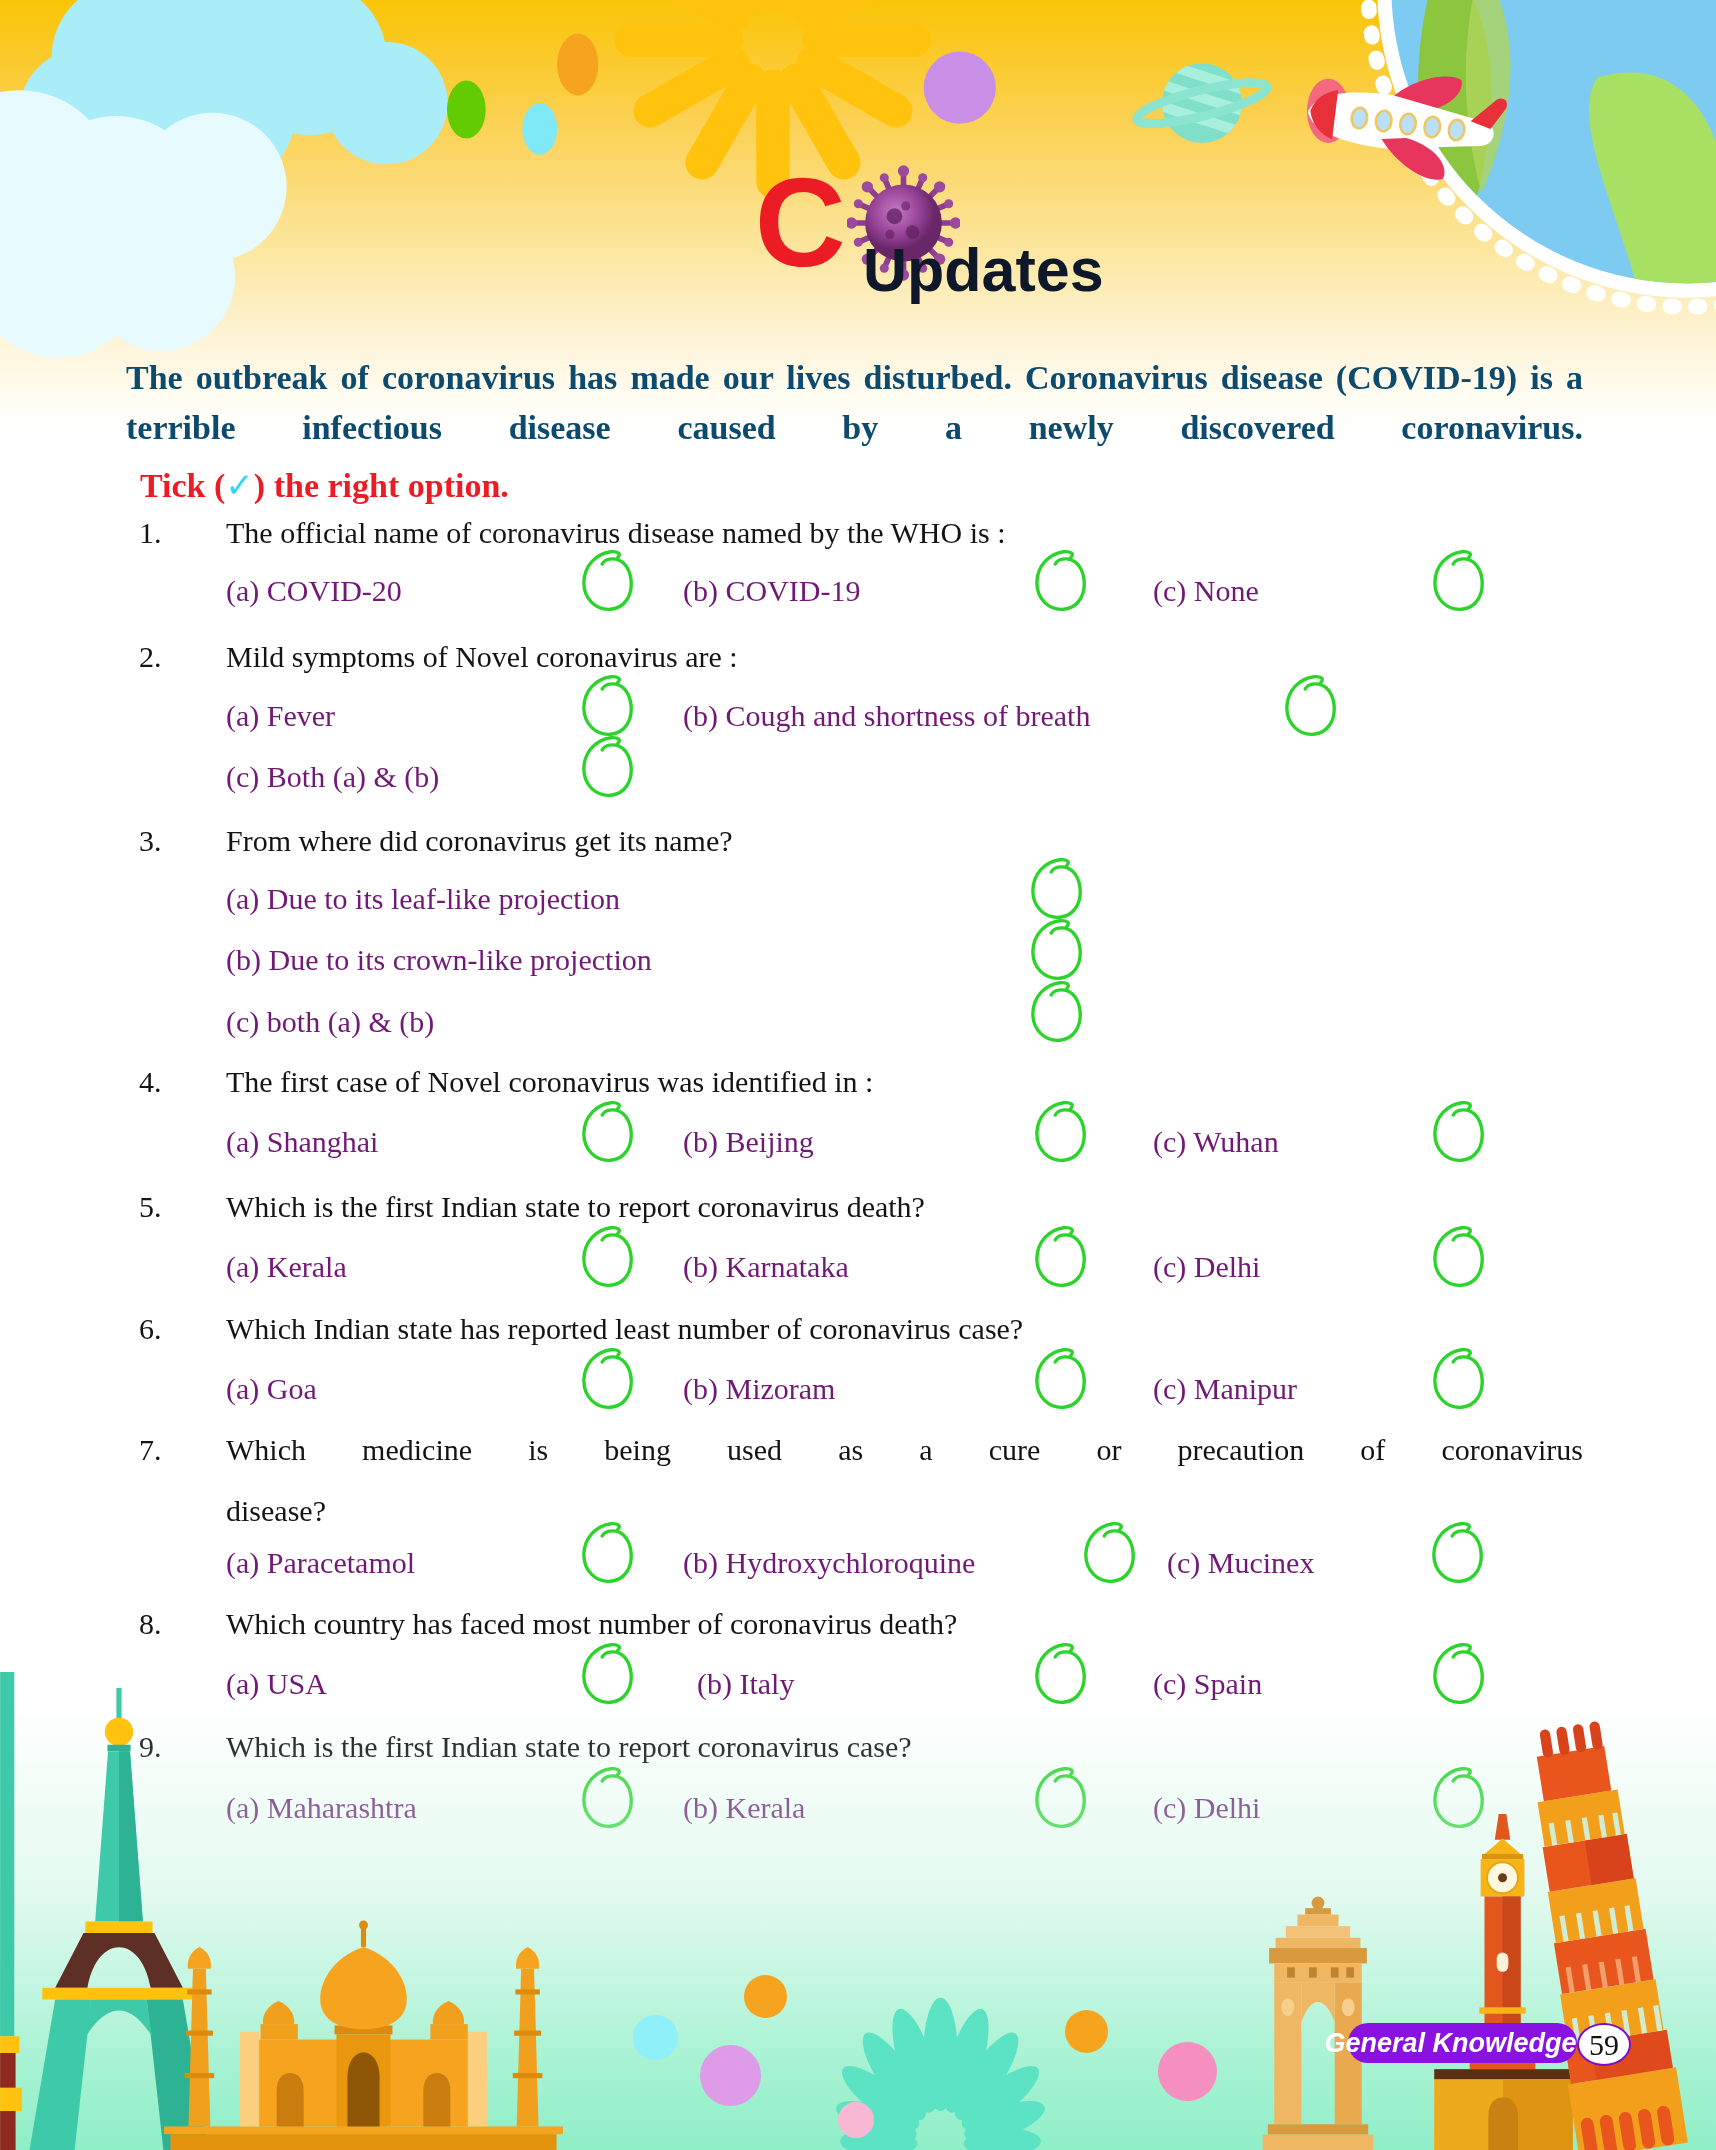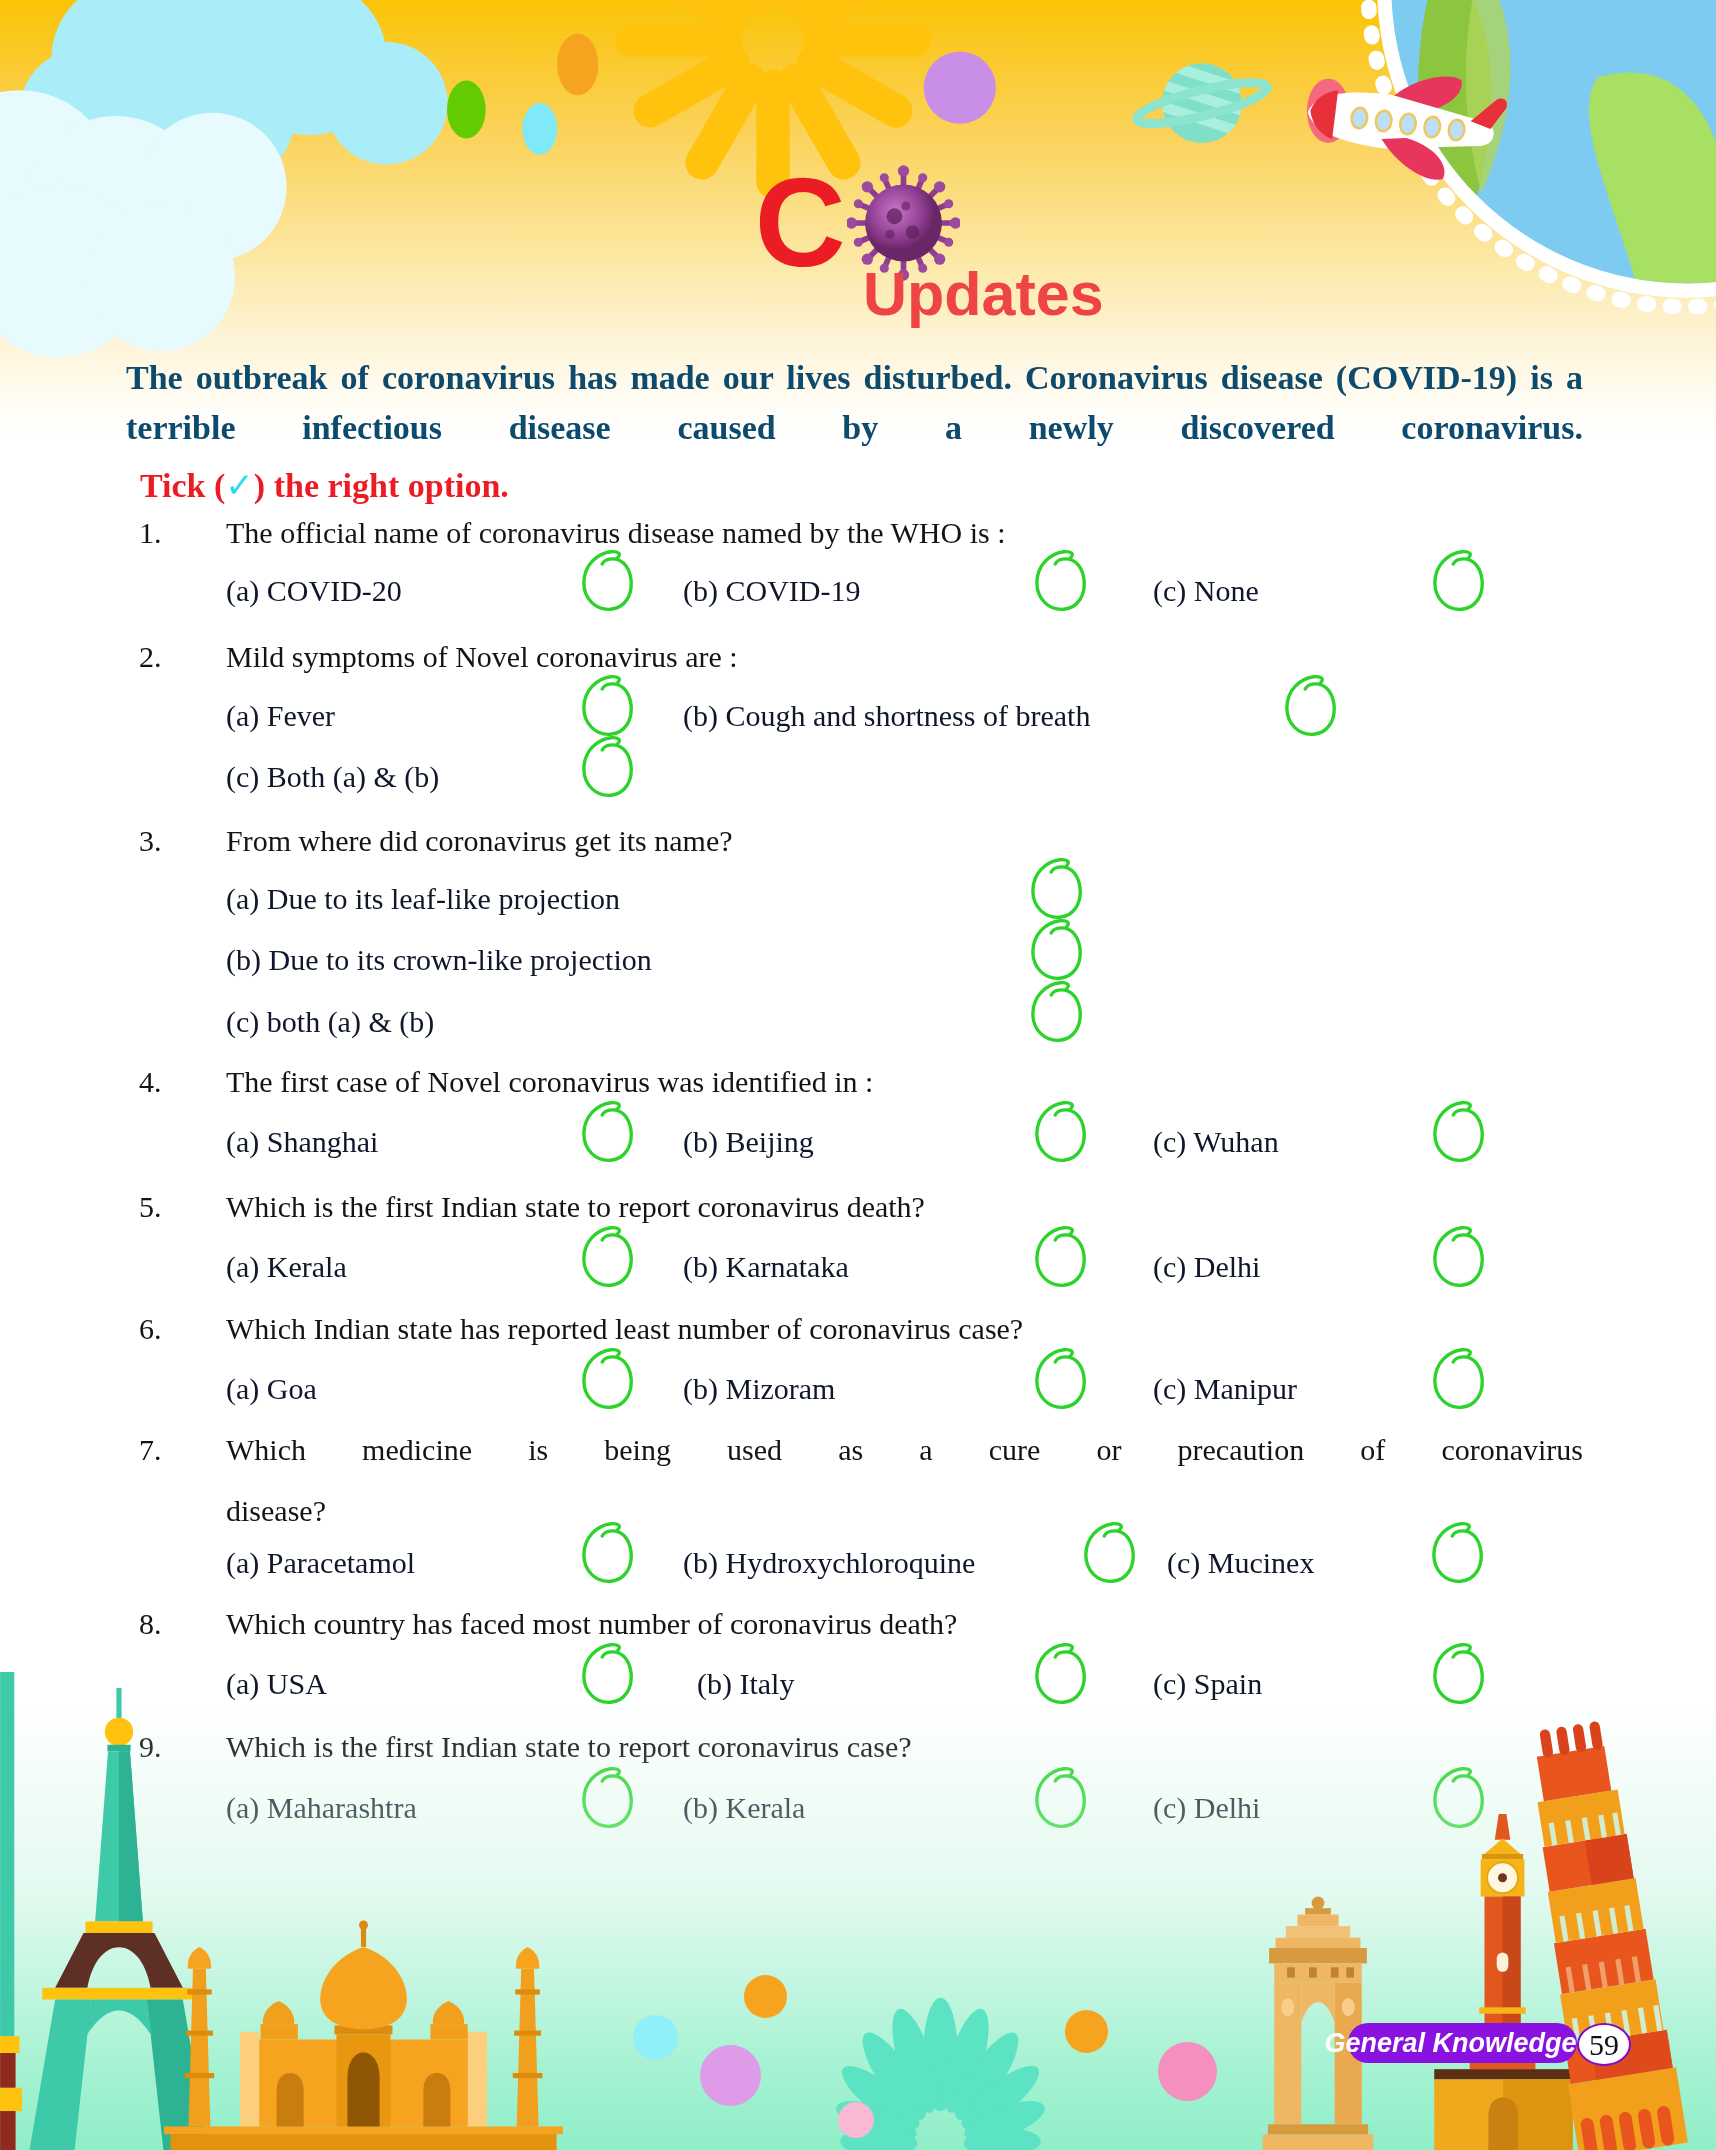--- a/index.html
+++ b/index.html
@@ -7,33 +7,33 @@
         font-family:"Liberation Serif",serif;}
   
   .header-bg{position:absolute;top:0;left:0;width:1716px;height:438px;
     background:linear-gradient(180deg,#FAC407 0%,#FBD154 28%,#FCE59A 55%,#FEF4D8 78%,#FFFDF6 93%,#fff 100%);}
   .header-art{position:absolute;top:0;left:0;}
   .title-row{position:absolute;top:160px;left:0;width:100%;display:flex;
     justify-content:center;align-items:center;gap:2.6px;}
   .title-letter{font-family:"Liberation Sans",sans-serif;font-weight:900;font-size:126px;
     line-height:1;color:#EC1C24;letter-spacing:-2.6px;}
   .virus-svg{width:113px;height:126px;margin:0 1.3px;}
-  .subtitle{position:absolute;top:264px;left:863px;font-family:"Liberation Sans",sans-serif;
-    font-weight:700;font-size:61px;line-height:1;color:#ef4444;}
+  .subtitle{position:absolute;top:240px;left:863px;font-family:"Liberation Sans",sans-serif;
+    font-weight:700;font-size:61px;line-height:1;color:#0f172a;}
   
   .intro{position:absolute;top:353px;left:126px;width:1457px;color:#0c4a6e;
     font-weight:700;font-size:34px;line-height:50px;text-align:justify;text-align-last:justify;}
   .tick-line{position:absolute;top:465px;left:140px;color:#EC1C24;font-weight:700;font-size:34px;}
   .tick-mark{color:#2BD9F6;font-family:"DejaVu Sans",sans-serif;}
   
   .row{position:absolute;left:0;top:0;width:1716px;height:0;}
   .qnum{position:absolute;left:139px;top:0;font-size:30px;line-height:36px;color:#141414;}
   .qtext{position:absolute;left:226px;top:0;font-size:30px;line-height:36px;color:#141414;}
   .qtext.wrap{width:1357px;text-align:justify;}
-  .opt{position:absolute;top:0;font-size:30px;line-height:36px;color:#0f172a;}
+  .opt{position:absolute;top:0;font-size:30px;line-height:36px;color:#701a75;}
   .circ{position:absolute;top:-24.5px;width:55px;height:63px;color:#2BD32B;}
   
   .footer-bg{position:absolute;left:0;top:1701px;width:1716px;height:450px;
     background:linear-gradient(180deg,rgba(190,242,218,0) 0%,rgba(205,246,227,.55) 42%,#A5F2D2 82%,#8FEEC7 100%);}
   .dot{position:absolute;border-radius:50%;}
   .decor{position:absolute;}
   .badge{position:absolute;left:1348px;top:2023px;width:229px;height:40px;background:#8A12E0;
     border-radius:20.6px;display:flex;align-items:center;justify-content:center;z-index:6;}
   .badge-text{font-family:"Liberation Sans",sans-serif;font-style:italic;font-weight:700;
     font-size:27px;color:#fff;white-space:nowrap;}

